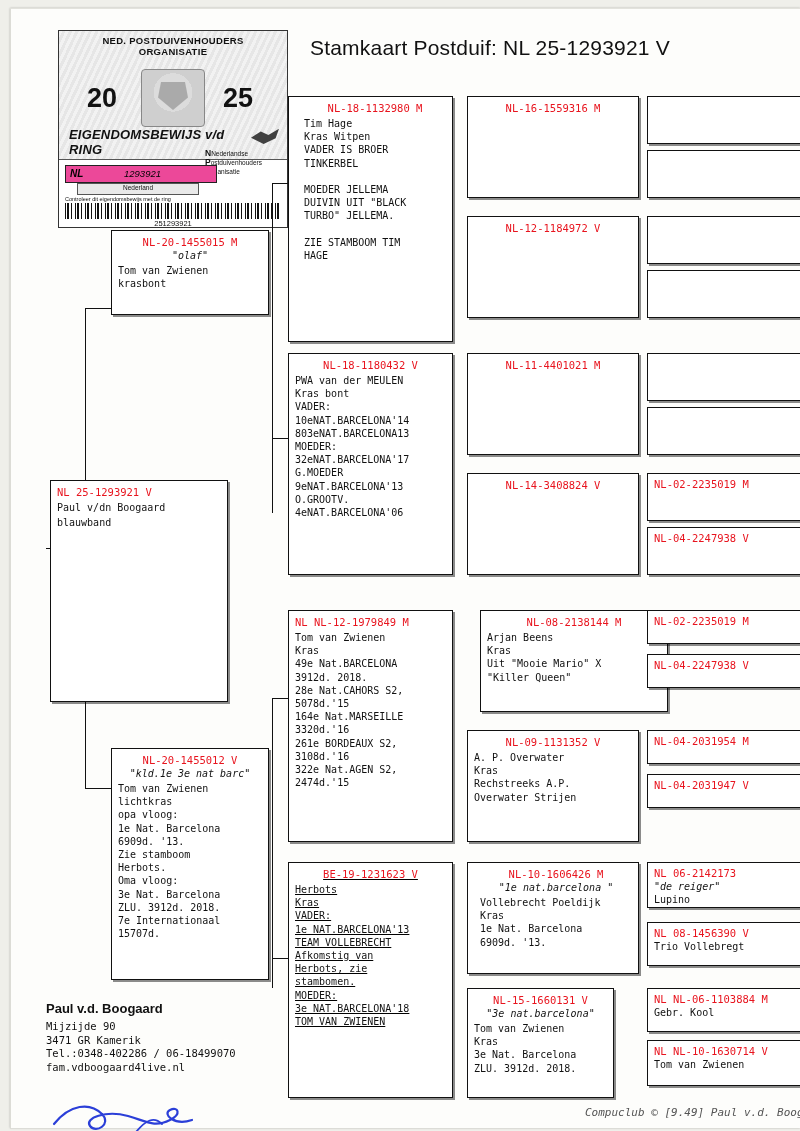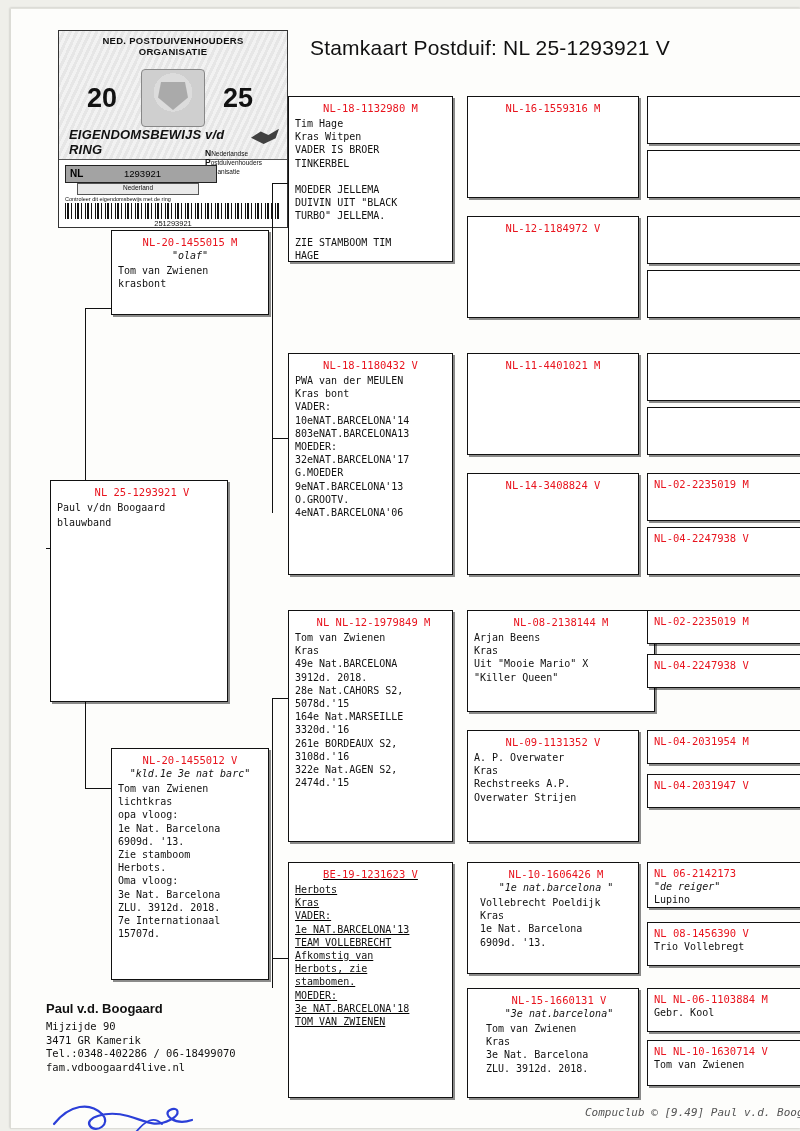--- a/index.html
+++ b/index.html
@@ -80,21 +80,21 @@
     clip-path:polygon(0 60%,35% 25%,62% 45%,100% 10%,88% 62%,45% 95%);
     opacity:.85;
   }
   .cert .npo{
     position:absolute;right:4px;top:118px;width:78px;
     font-family:"Liberation Sans", sans-serif;font-size:6.5px;line-height:9px;color:#111;
   }
   .cert .npo b{font-size:8.5px;}
   .cert .nlbox{
     position:absolute;left:6px;top:134px;width:150px;height:16px;
-    border:1px solid #222;background:#a3a3a3;
+    border:1px solid #222;background:#ec4899;font-style:italic;
   }
   .cert .nlbox span{
     position:absolute;left:4px;top:2px;
     font-family:"Liberation Sans", sans-serif;font-size:10px;font-weight:bold;
   }
   .cert .nlbox .num{left:58px;font-weight:normal;font-size:9.5px;}
   .cert .nlsub{
     position:absolute;left:18px;top:152px;width:120px;height:10px;
     border:1px solid #555;background:#e9e9e9;
     font-family:"Liberation Sans", sans-serif;font-size:6.5px;text-align:center;color:#111;
@@ -118,21 +118,21 @@
     position:absolute;background:#fff;border:1px solid #111;
     box-shadow:2px 2px 0 rgba(0,0,0,.45);
     box-sizing:border-box;
     overflow:hidden;
   }
   .box .ring{
     display:block;text-align:center;color:#e8141e;
     font-size:10.5px;line-height:14px;padding-top:4px;
     white-space:nowrap;
   }
-  .box .ring.left{text-align:center;padding-left:6px;}
+  .box .ring.left{text-align:left;padding-left:6px;}
   .box .nick{
     display:block;text-align:center;color:#111;font-style:italic;
     font-size:10px;line-height:13px;
   }
   .box .body{
     display:block;color:#111;font-size:10px;line-height:13.2px;
     padding:2px 6px 0 6px;white-space:pre-wrap;
   }
 
   
@@ -241,21 +241,21 @@
 6909d. '13.
 Zie stamboom
 Herbots.
 Oma vloog:
 3e Nat. Barcelona
 ZLU. 3912d. 2018.
 7e Internationaal
 15707d.</span>
   </div>
 
-  <div class="box" style="left:278px;top:88px;width:165px;height:166px;">
+  <div class="box" style="left:278px;top:88px;width:165px;height:246px;padding-left:9px;">
     <span class="ring">NL-18-1132980 M</span>
     <span class="body">Tim Hage
 Kras Witpen
 VADER IS BROER
 TINKERBEL
 
 MOEDER JELLEMA
 DUIVIN UIT "BLACK
 TURBO" JELLEMA.
 
@@ -315,21 +315,21 @@
     <span class="body"></span>
   </div>
   <div class="box" style="left:457px;top:345px;width:172px;height:102px;">
     <span class="ring">NL-11-4401021 M</span>
     <span class="body"></span>
   </div>
   <div class="box" style="left:457px;top:465px;width:172px;height:102px;">
     <span class="ring">NL-14-3408824 V</span>
     <span class="body"></span>
   </div>
-  <div class="box" style="left:457px;top:602px;width:188px;height:102px;">
+  <div class="box" style="left:470px;top:602px;width:188px;height:102px;">
     <span class="ring">NL-08-2138144 M</span>
     <span class="body">Arjan Beens
 Kras
 Uit "Mooie Mario" X
 "Killer Queen"</span>
   </div>
   <div class="box" style="left:457px;top:722px;width:172px;height:112px;">
     <span class="ring">NL-09-1131352 V</span>
     <span class="body">A. P. Overwater
 Kras
@@ -337,21 +337,21 @@
 Overwater Strijen</span>
   </div>
   <div class="box" style="left:457px;top:854px;width:172px;height:112px;padding-left:6px;">
     <span class="ring">NL-10-1606426 M</span>
     <span class="nick">"1e nat.barcelona "</span>
     <span class="body">Vollebrecht Poeldijk
 Kras
 1e Nat. Barcelona
 6909d. '13.</span>
   </div>
-  <div class="box" style="left:457px;top:980px;width:172px;height:110px;padding-left:12px;">
+  <div class="box" style="left:457px;top:980px;width:147px;height:110px;">
     <span class="ring">NL-15-1660131 V</span>
     <span class="nick">"3e nat.barcelona"</span>
     <span class="body">Tom van Zwienen
 Kras
 3e Nat. Barcelona
 ZLU. 3912d. 2018.</span>
   </div>
 
   <div class="strip" style="left:637px;top:88px;width:168px;height:48px;">
     <span class="ring"></span>

